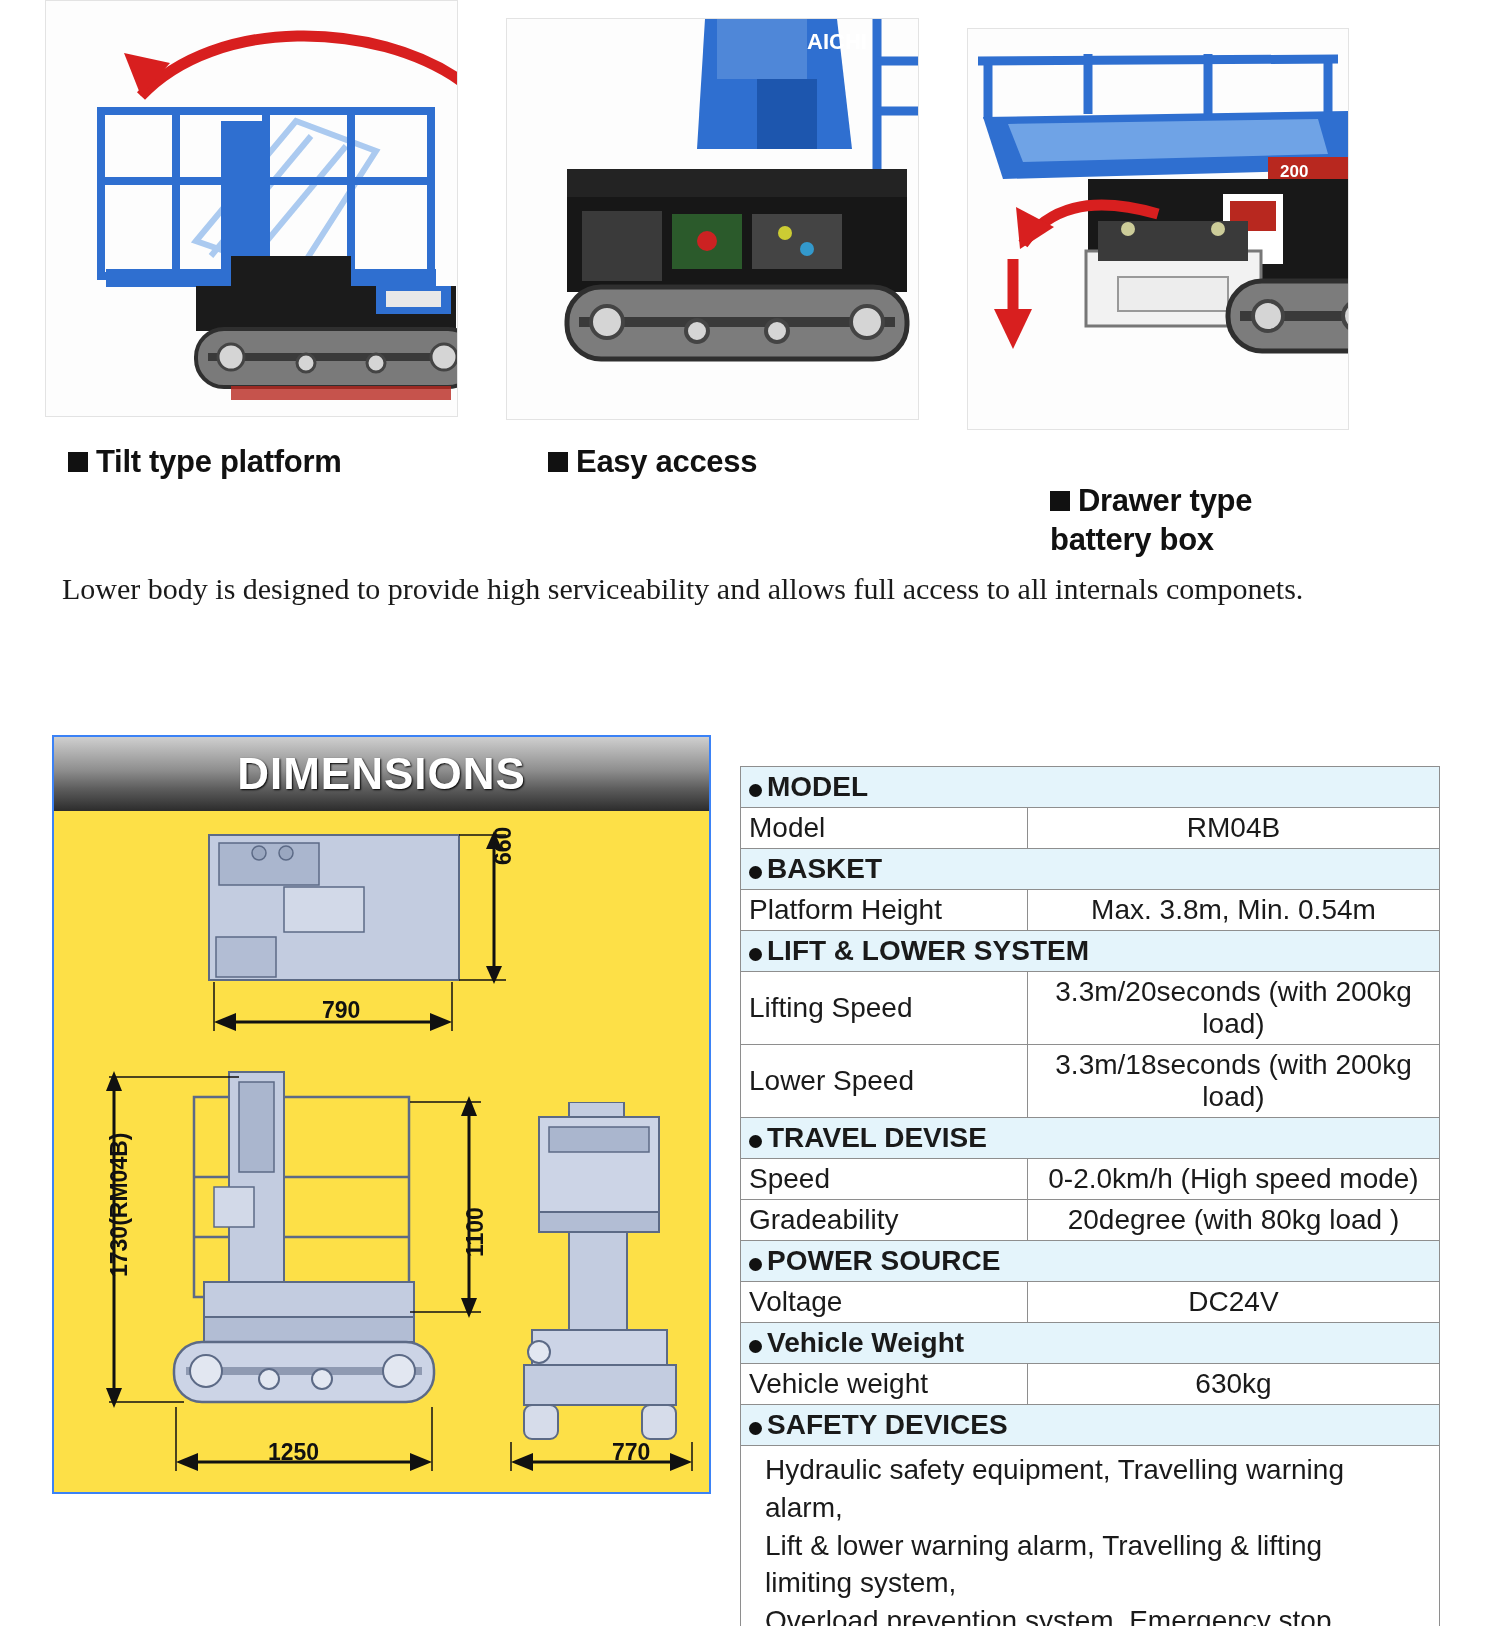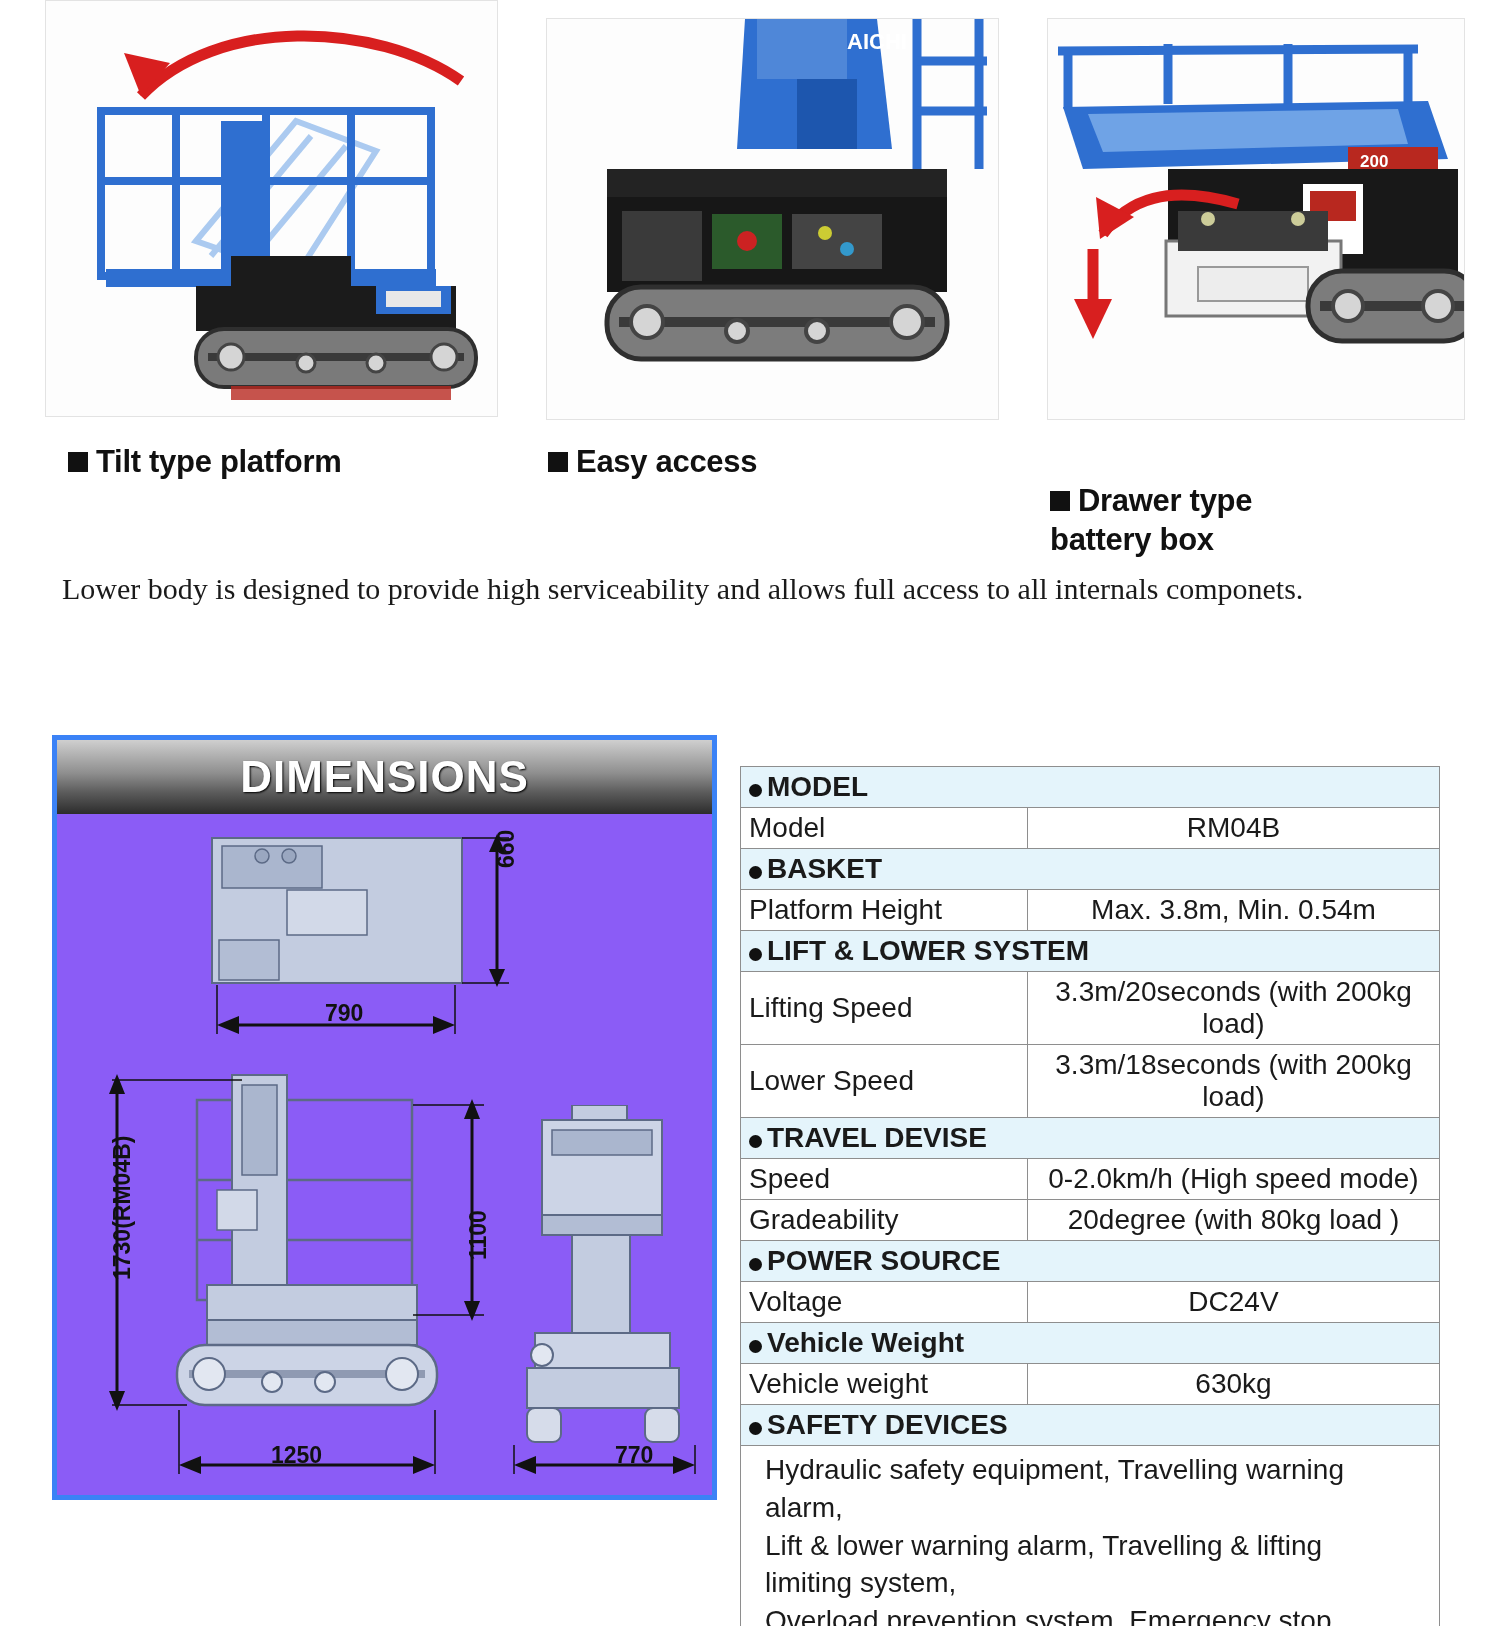--- a/index.html
+++ b/index.html
@@ -14,34 +14,34 @@
     color: #1a1a1a;
     position: relative;
     overflow: hidden;
   }
 
   
   .photo-row {
     position: absolute;
     left: 45px;
     top: 0px;
-    width: 1420px;
+    width: 1304px;
     height: 420px;
     display: flex;
     gap: 48px;
   }
   .photo-card {
     position: relative;
     background: #fdfdfd;
     border: 1px solid #e3e3e3;
     overflow: hidden;
   }
   .photo-card.c1 { width: 455px; height: 415px; }
   .photo-card.c2 { width: 455px; height: 400px; margin-top: 18px;}
-  .photo-card.c3 { width: 420px; height: 400px; margin-top: 18px;}
+  .photo-card.c3 { width: 420px; height: 400px; margin-top: 28px;}
 
   .caption {
     position: absolute;
     font-size: 31px;
     font-weight: bold;
     color: #111;
     letter-spacing: -0.3px;
     line-height: 1.25;
   }
   .caption .sq {
@@ -62,22 +62,22 @@
     font-family: Liberation Serif, serif;
   }
 
   
   .dim-panel {
     position: absolute;
     left: 52px;
     top: 735px;
     width: 655px;
     height: 755px;
-    border: 5px solid #3b82f6;
-    background: #8b5cf6;
+    border: 2px solid #3b82f6;
+    background: #fde047;
   }
   .dim-header {
     height: 74px;
     background: linear-gradient(to bottom,#cfcfcf 0%, #8e8e8e 45%, #5d5d5d 70%, #2c2c2c 100%);
     display: flex;
     align-items: center;
     justify-content: center;
   }
   .dim-header span {
     color: #fff;

